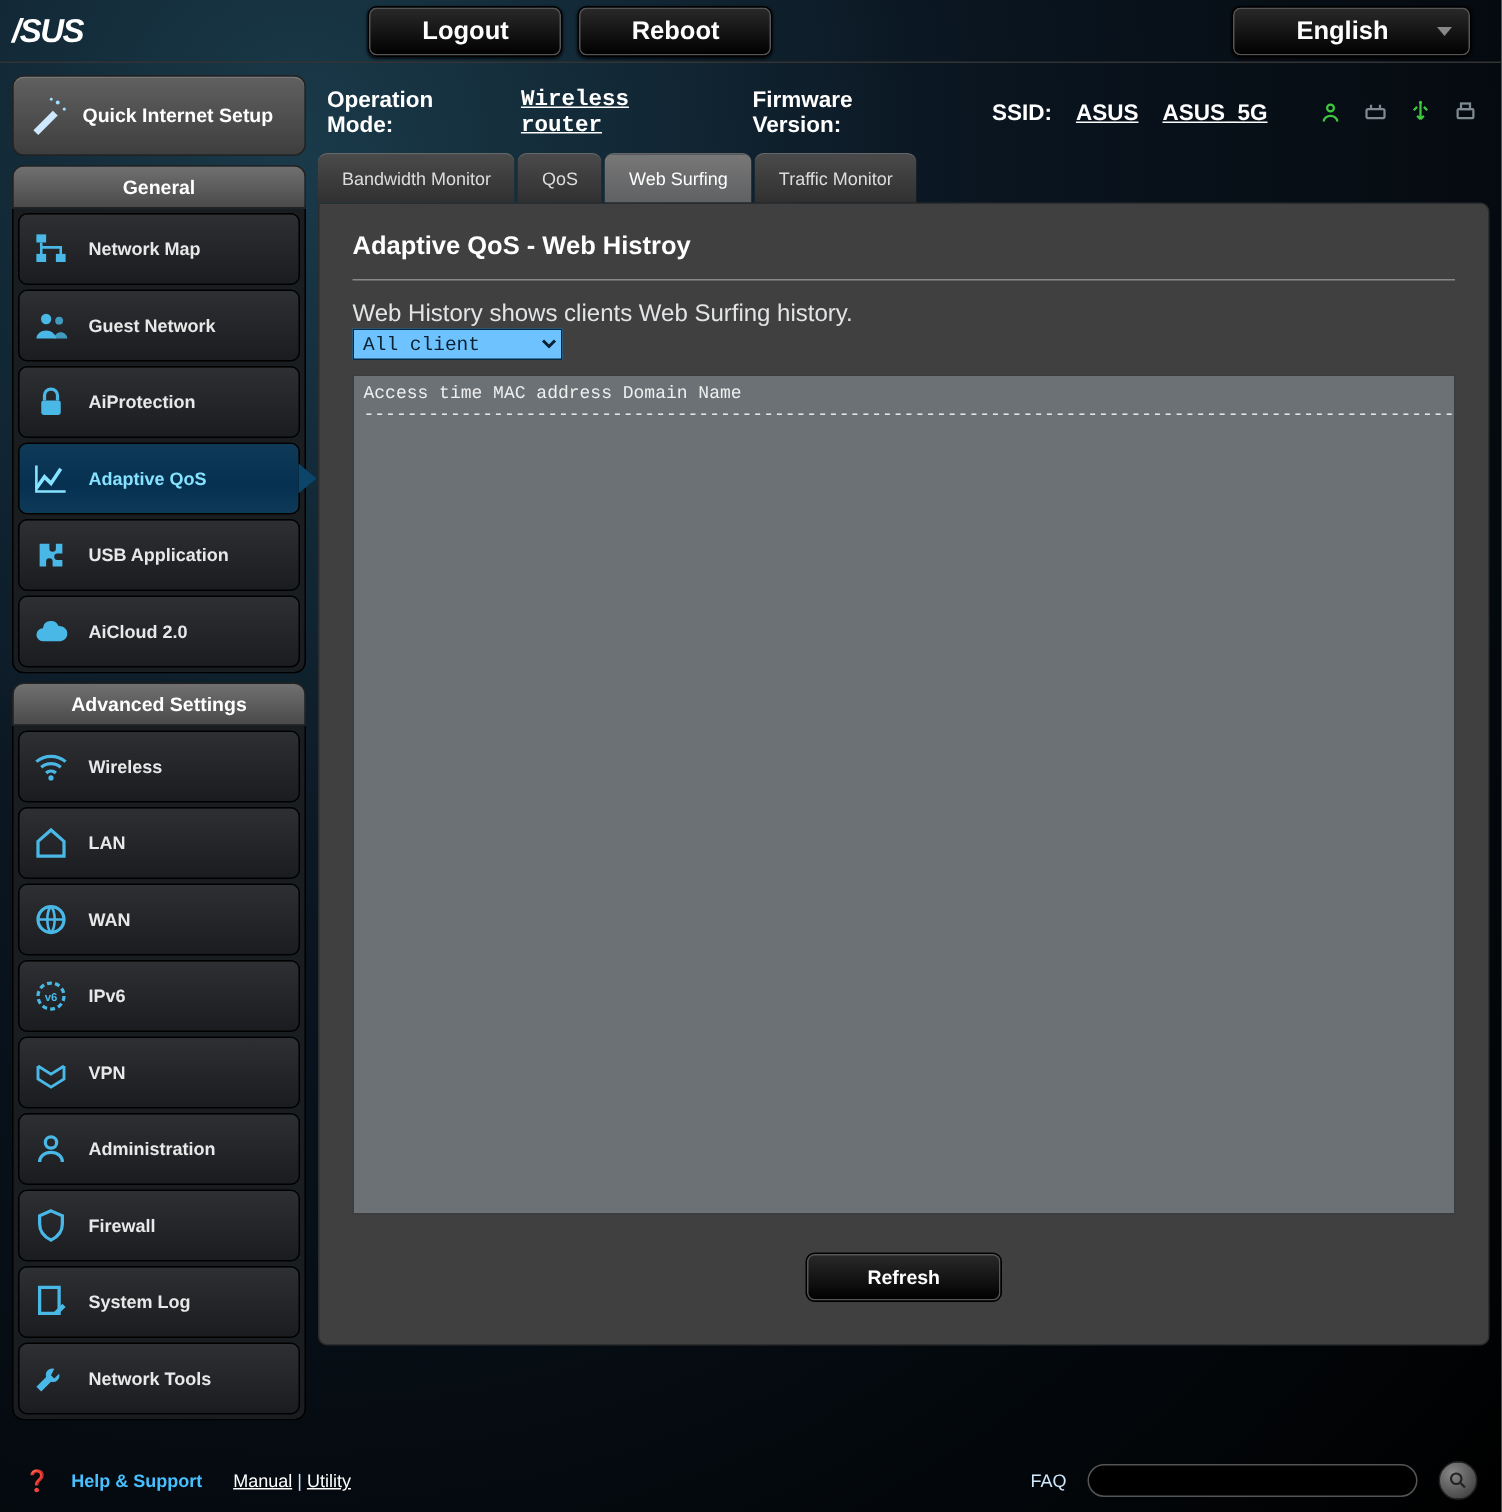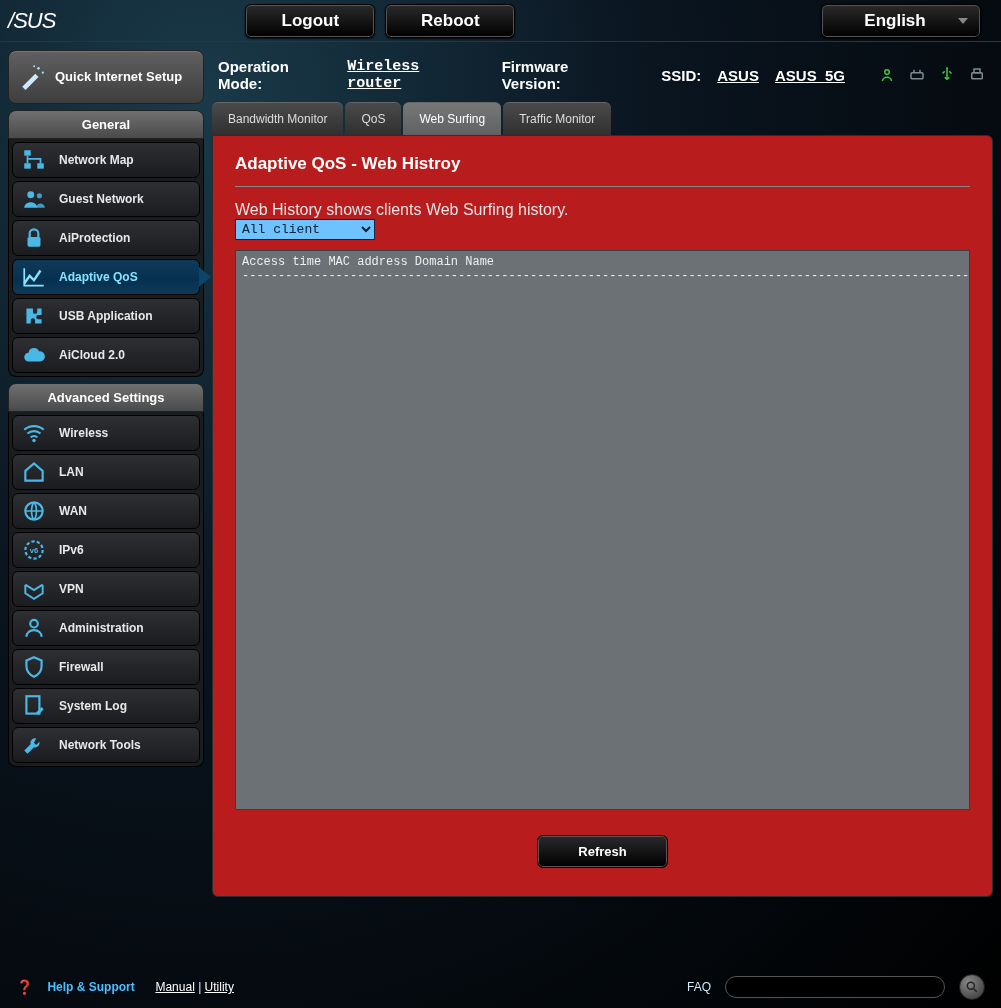--- a/index.html
+++ b/index.html
@@ -13,21 +13,21 @@
   overflow: hidden;
 }
 .topbar {
   display: flex;
   align-items: center;
   height: 42px;
   padding: 0 20px 0 8px;
   gap: 10px;
   border-bottom: 1px solid #333;
 }
-.logo { font-style: italic; font-weight: 400; font-size: 22px; letter-spacing: -1px; color:#fff; font-family: Arial Black, Arial, sans-serif;}
+.logo { font-style: italic; font-weight: 700; font-size: 22px; letter-spacing: -1px; color:#fff; font-family: Arial Black, Arial, sans-serif;}
 .logo .slash { color:#fff; }
 .topbar-gap { flex: 1; }
 .btn-dark {
   background: linear-gradient(to bottom, #2a2a2a, #000);
   border: 1px solid #000;
   border-radius: 6px;
   color: #fff;
   font-weight: bold;
   font-size: 17px;
   padding: 6px 20px;
@@ -74,21 +74,21 @@
 .menu {
   background: #1a1d20;
   border: 1px solid #000;
   border-top: none;
   border-radius: 0 0 8px 8px;
   padding: 3px;
   display: flex; flex-direction: column; gap: 3px;
 }
 .menu-item {
   display: flex; align-items: center; gap: 12px;
-  height: 36px; padding: 0 8px;
+  height: 48px; padding: 0 8px;
   background: linear-gradient(to bottom, #2d2f33 0%, #1a1c1f 100%);
   border: 1px solid #000;
   border-radius: 6px;
   color: #e8e8e8;
   font-weight: bold;
   font-size: 12px;
   cursor: pointer;
 }
 .menu-item .micon { width: 26px; height: 26px; flex-shrink:0; color:#4ab8e6; }
 .menu-item.active {
@@ -131,21 +131,21 @@
   cursor: pointer;
   border-top: 1px solid #666;
 }
 .tab.active {
   background: linear-gradient(to bottom, #777, #5f6163);
   color: #fff;
   font-weight: normal;
 }
 
 .panel {
-  background: #b91c1c;
+  background: #404040;
   border: 1px solid #2b2d2f;
   border-radius: 0 6px 6px 6px;
   padding: 18px 22px 28px 22px;
 }
 .panel-title { font-size: 17px; font-weight: bold; color: #fff; margin-bottom: 12px; }
 .hr1 { border: none; border-top: 1px solid #888; margin-bottom: 14px; }
 .desc { color: #e2e4e6; font-size: 16px; }
 .client-row { display:flex; align-items:flex-end; gap:6px; margin-bottom: 10px;}
 .client-select {
   font-family: "Courier New", monospace;

